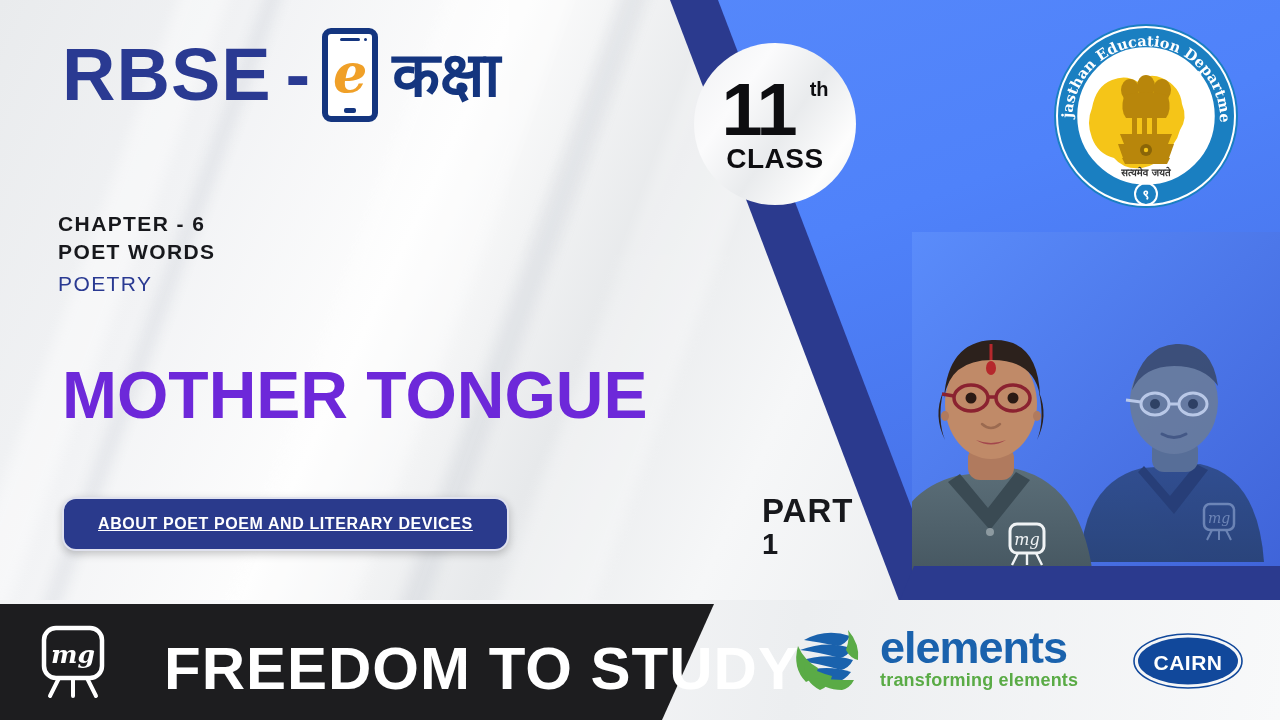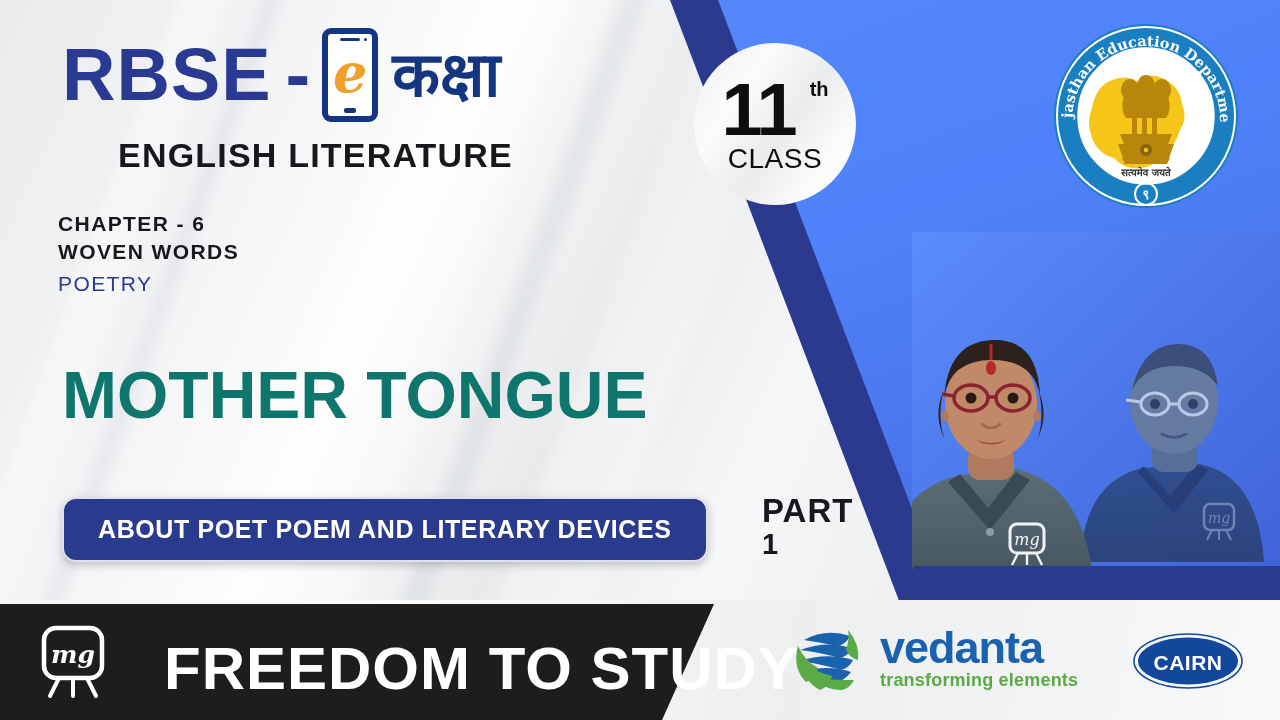--- a/index.html
+++ b/index.html
@@ -86,47 +86,48 @@
   .subject {
     position:absolute; left:118px; top:136px;
     font-size:34px; font-weight:700; color:#17181c; letter-spacing:1.2px;
   }
   .chapter-block { position:absolute; left:58px; top:210px; }
   .chapter-line { font-size:21px; font-weight:700; color:#17181c; letter-spacing:1.4px; line-height:1.35; }
   .poetry { font-size:21px; font-weight:400; color:#2a3a92; letter-spacing:1.4px; line-height:1.6; }
 
   .main-title {
     position:absolute; left:62px; top:357px;
-    font-size:66px; font-weight:700; color:#0f766e; letter-spacing:0px;
+    font-size:66px; font-weight:700; color:#6d28d9; letter-spacing:0px;
   }
 
   .topic-badge {
     position:absolute; left:62px; top:497px;
     background:#2a3a8c; color:#fff; border-radius:14px;
-    padding:16px 34px; font-size:25px; font-weight:700; letter-spacing:.6px;
+    padding:16px 34px; font-size:16px; font-weight:700; letter-spacing:.6px;
     box-shadow:0 3px 8px rgba(0,0,0,.22);
     border:2px solid rgba(255,255,255,.85);
+    text-decoration:underline;
   }
   .part-block {
     position:absolute; left:762px; top:494px; text-align:left; width:100px;
   }
   .part-word { font-size:33px; font-weight:700; color:#17181c; letter-spacing:1px; line-height:1.05; }
   .part-num  { font-size:29px; font-weight:700; color:#17181c; line-height:1.05; }
 
   
   .class-circle {
     position:absolute; left:694px; top:43px; width:162px; height:162px;
     border-radius:50%;
     background:linear-gradient(125deg,#f0f1f3 0%,#fbfbfc 30%,#e9ebed 55%,#fdfdfd 80%,#eef0f1 100%);
     display:flex; flex-direction:column; align-items:center; justify-content:center;
   }
   .class-num-row { display:flex; align-items:flex-start; line-height:1; }
   .class-num { font-size:74px; font-weight:700; color:#0d0d10; letter-spacing:-2px; }
   .class-sup { font-size:20px; font-weight:700; color:#0d0d10; margin-top:6px; margin-left:14px; }
-  .class-word { font-size:28px; font-weight:400; color:#0d0d10; letter-spacing:.5px; margin-top:-4px; }
+  .class-word { font-size:28px; font-weight:700; color:#0d0d10; letter-spacing:.5px; margin-top:-4px; }
 
   
   .emblem {
     position:absolute; left:1046px; top:16px; width:200px; height:200px;
   }
 
   
   .photo-area { position:absolute; left:912px; top:232px; width:368px; height:352px; overflow:hidden; }
 
   
@@ -245,25 +246,24 @@
     <span class="rbse-text">RBSE</span>
     <span class="dash">-</span>
     <span class="phone">
       <span class="speaker"></span>
       <span class="e">e</span>
       <span class="home"></span>
     </span>
     <span class="kaksha">कक्षा</span>
   </div>
 
-  <div class="subject">ENGLISH LITERATURE</div>
 
   <div class="chapter-block">
     <div class="chapter-line">CHAPTER - 6</div>
-    <div class="chapter-line">WOVEN WORDS</div>
+    <div class="chapter-line">POET WORDS</div>
     <div class="poetry">POETRY</div>
   </div>
 
   <div class="main-title">MOTHER TONGUE</div>
 
   <div class="topic-badge">ABOUT POET POEM AND LITERARY DEVICES</div>
 
   <div class="part-block">
     <div class="part-word">PART</div>
     <div class="part-num">1</div>
@@ -336,21 +336,21 @@
         <path d="M10 30 q26 -10 52 -2 q-4 8 -12 10 q-22 -6 -40 -8 Z" fill="#1a62ad"></path>
         <path d="M9 41 q28 -9 54 -1 q-4 8 -12 10 q-24 -7 -42 -9 Z" fill="#1a62ad"></path>
         <path d="M11 52 q26 -8 50 0 q-6 8 -14 10 q-22 -6 -36 -10 Z" fill="#1a62ad"></path>
         <path d="M8 26 q-6 22 8 36 q10 -4 12 -14 q-14 -8 -20 -22 Z" fill="#5aab46"></path>
         <path d="M14 44 q0 18 16 26 q10 -4 12 -14 q-16 -4 -28 -12 Z" fill="#5aab46"></path>
         <path d="M24 58 q10 12 28 12 q8 -2 12 -10 q-22 0 -40 -2 Z" fill="#5aab46"></path>
         <path d="M58 10 q12 14 10 30 q-8 -2 -12 -10 q4 -12 2 -20 Z" fill="#5aab46"></path>
       </g>
     </svg>
     <div class="vedanta-text">
-      <div class="vedanta-name">vedanta</div>
+      <div class="vedanta-name">elements</div>
       <div class="vedanta-tag">transforming elements</div>
     </div>
   </div>
 
   <div class="cairn">
     <svg width="112" height="58" viewBox="0 0 112 58">
       <ellipse cx="56" cy="29" rx="54" ry="27" fill="none" stroke="#11489b" stroke-width="1.6"></ellipse>
       <ellipse cx="56" cy="29" rx="50" ry="23.5" fill="#11489b"></ellipse>
       <text x="56" y="38" font-family="Liberation Sans, sans-serif" font-size="21" font-weight="700" fill="#ffffff" text-anchor="middle" letter-spacing="0.5">CAIRN</text>
     </svg>

